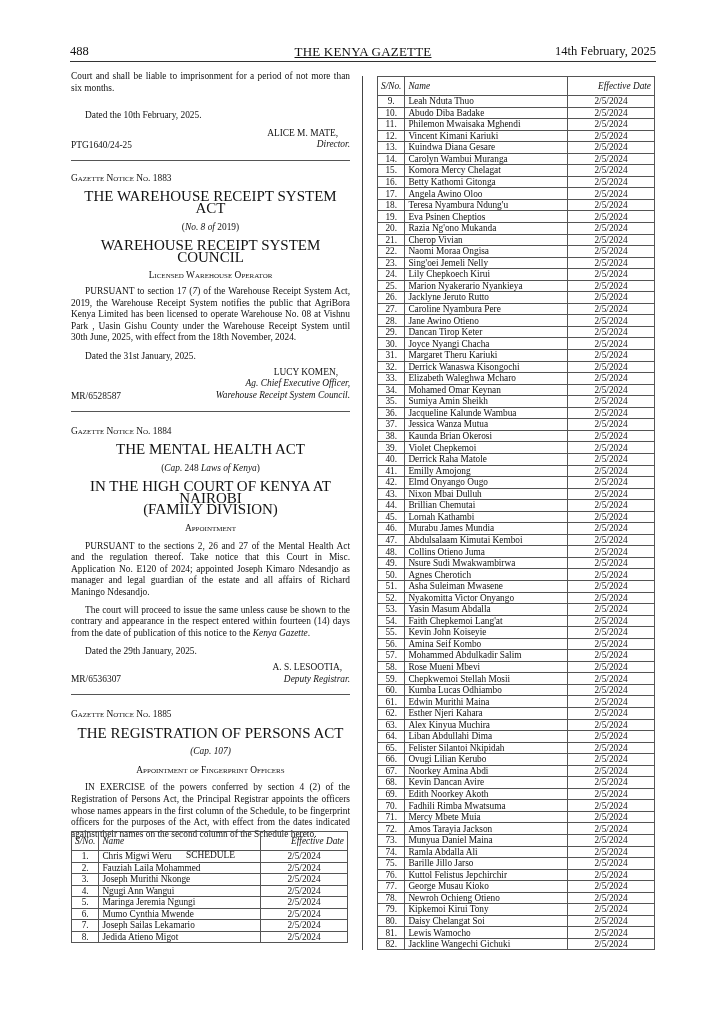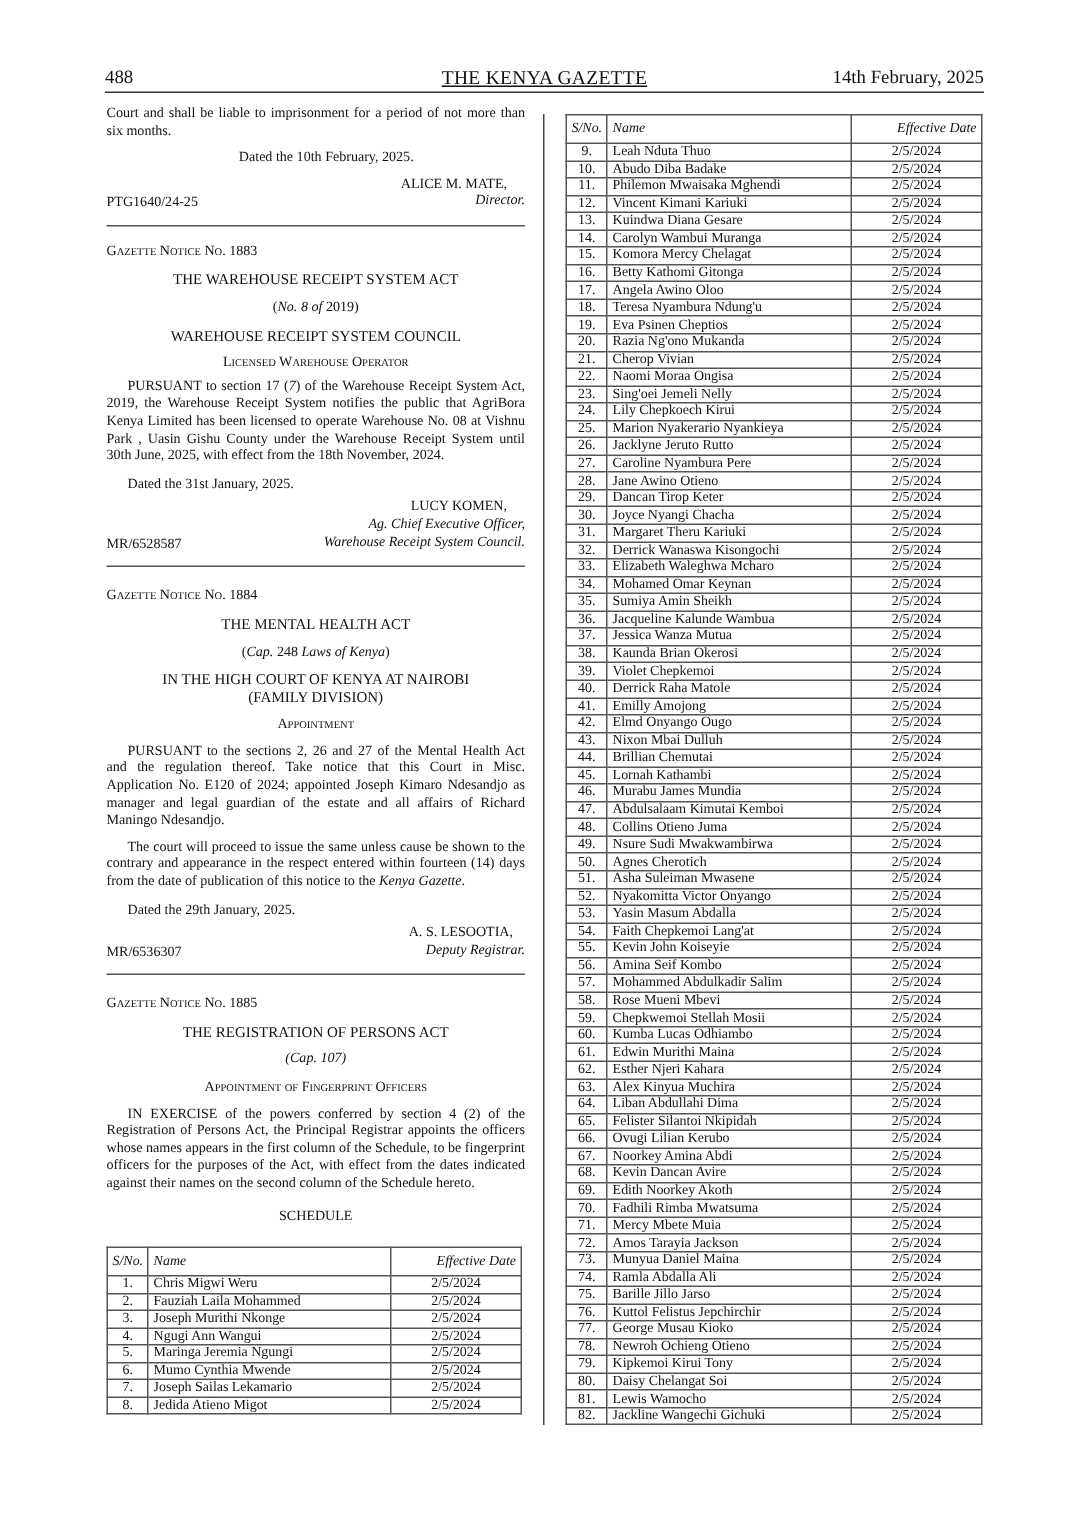--- a/index.html
+++ b/index.html
@@ -16,21 +16,21 @@
 
   .col-divider { position: absolute; left: 362px; top: 76px; width: 1px; height: 874px; background: #444; }
 
   .left { position: absolute; left: 71px; top: 71px; width: 279px; font-size: 9.4px; line-height: 11.6px; }
   .left p { margin: 0; }
   .just { text-align: justify; }
   .indent { text-indent: 14px; }
   .center { text-align: center; }
   .sc { font-variant: small-caps; }
   .notice-no { font-variant: small-caps; font-size: 9.4px; }
-  .act { text-align: center; font-size: 10px; }
+  .act { text-align: center; font-size: 15px; }
   .sig-row { position: relative; height: 24px; }
   .sig-row .ref { position: absolute; left: 0; bottom: 0; }
   .sig-row .sig { position: absolute; right: 0; top: 0; text-align: right; }
   .rule { height: 1px; background: #555; margin: 8px 0 0 0; }
 
   table.sched { border-collapse: collapse; font-size: 9.3px; }
   table.sched th, table.sched td { border: 1px solid #555; padding: 0 3px; height: 10.55px; line-height: 10.2px; }
   table.sched th { font-weight: normal; font-style: italic; height: 18px; }
   table.sched th.c-no { text-align: left; }
   table.sched th.c-name { text-align: left; }
@@ -57,21 +57,21 @@
     <span class="title">THE KENYA GAZETTE</span>
     <span class="date">14th February, 2025</span>
   </div>
   <div class="header-rule"></div>
   <div class="col-divider"></div>
 
   <div class="left">
 
     <section>
       <p class="just">Court and shall be liable to imprisonment for a period of not more than six months.</p>
-      <p class="indent" style="margin-top:6px;text-align:center;">Dated the 10th February, 2025.</p>
+      <p class="indent" style="margin-top:16px;">Dated the 10th February, 2025.</p>
       <div class="sig-row" style="margin-top:6px;">
         <div class="sig">
           <div style="margin-right:12px;">ALICE M. MATE,</div>
           <div style="font-style:italic;">Director.</div>
         </div>
         <span class="ref">PTG1640/24-25</span>
       </div>
       <div class="rule"></div>
     </section>
 

